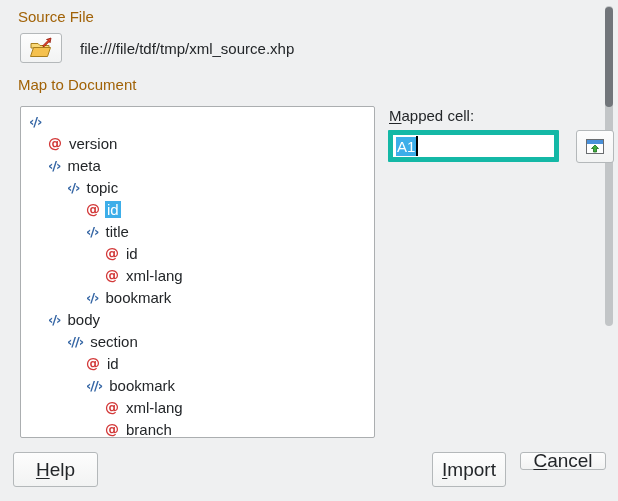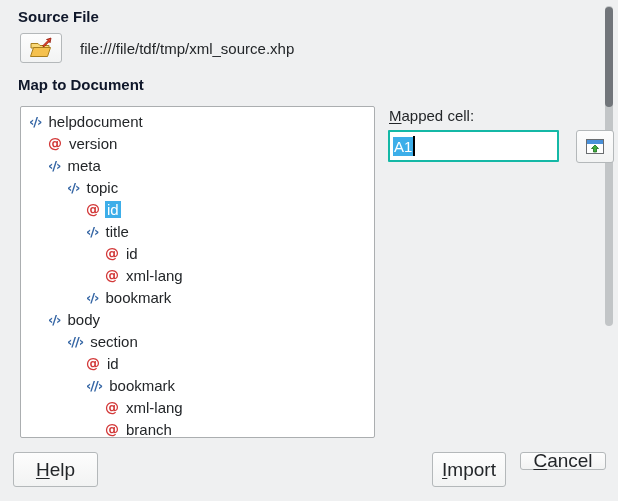--- a/index.html
+++ b/index.html
@@ -3,21 +3,21 @@
 <meta charset="utf-8">
 <style>
   html,body{margin:0;padding:0;}
   body{
     width:618px;height:501px;position:relative;overflow:hidden;
     background:#eff0f1;color:#232629;
     font-family:"Liberation Sans","DejaVu Sans",sans-serif;
     font-size:15px;
   }
   .abs{position:absolute;}
-  .heading{font-weight:bold;color:#0f172a;}
+  .heading{font-weight:normal;color:#a16207;}
 
   
   .btn{
     box-sizing:border-box;
     background:linear-gradient(#fdfdfd,#f2f3f3);
     border:1px solid #b4b8ba;border-radius:3px;
     display:flex;align-items:center;justify-content:center;
     color:#232629;font-size:19px;cursor:default;
   }
   .btn u{text-decoration:underline;text-underline-offset:2px;}
@@ -54,21 +54,21 @@
     right:5px;top:7px;width:8px;height:100px;
     background:#71757a;border-radius:4px;
   }
 
   
   #mapped-cell-label{left:389px;top:107px;}
   #mapped-cell-label u{text-decoration:underline;text-underline-offset:2px;}
   #cell-input{
     left:388px;top:130px;width:171px;height:32px;
     box-sizing:border-box;background:#ffffff;
-    border:2px solid #14b8a6;border-radius:1px;
+    border:5px solid #14b8a6;border-radius:1px;
     display:flex;align-items:center;padding-left:3px;
   }
   #cell-selection{background:#3daee9;color:#ffffff;padding:1px 1px;}
   #text-caret{width:2px;height:20px;background:#000;}
   #shrink-btn{left:576px;top:130px;width:38px;height:33px;}
 
   
   #help-btn{left:13px;top:452px;width:85px;height:35px;}
   #import-btn{left:432px;top:452px;width:74px;height:35px;}
   #cancel-btn{left:520px;top:452px;width:86px;height:18px;}
@@ -89,21 +89,20 @@
 </div>
 
 <div class="abs" id="file-path">file:///file/tdf/tmp/xml_source.xhp</div>
 
 <div class="abs heading" style="left:18px;top:76px;">Map to Document</div>
 
 <div class="abs" id="tree-box">
 
 <div class="tree-row" style="padding-left: 8px;">
       <span class="node-icon element">‹/›</span>
-      <span class="node-label">helpdocument</span>
     </div>
     <div class="tree-row" style="padding-left: 27px;">
       <span class="node-icon attribute">@</span>
       <span class="node-label">version</span>
     </div>
     <div class="tree-row" style="padding-left: 27px;">
       <span class="node-icon element">‹/›</span>
       <span class="node-label">meta</span>
     </div>
     <div class="tree-row" style="padding-left: 46px;">

